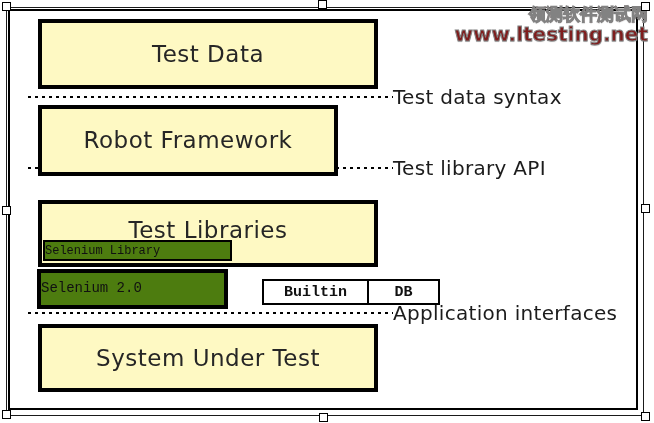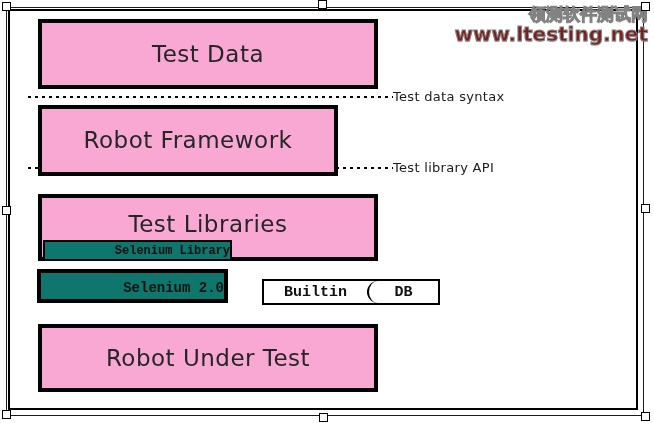--- a/index.html
+++ b/index.html
@@ -26,67 +26,67 @@
   .frame{
     position:absolute;
     left:8px;top:9px;width:630px;height:401px;
     border:2px solid #000;
     box-sizing:border-box;
     background:#fff;
   }
   
   .box{
     position:absolute;
-    background:#f9a8d4;
+    background:#fef9c3;
     border:4px solid #000;
     box-sizing:border-box;
     display:flex;align-items:center;justify-content:center;
     z-index:5;
   }
   .big-label{
     font-size:23px;line-height:1;color:#262626;
     letter-spacing:0.5px;white-space:nowrap;
   }
   #box-test-data      {left:38px; top:19px;  width:340px; height:70px;}
   #box-robot-framework{left:38px; top:105px; width:300px; height:71px;}
-  #box-test-libraries {left:38px; top:194px; width:340px; height:67px; align-items:flex-start; padding-top:15px;}
+  #box-test-libraries {left:38px; top:200px; width:340px; height:67px; align-items:flex-start; padding-top:15px;}
   #box-sut            {left:38px; top:324px; width:340px; height:68px;}
 
   .mono-box{
-    position:absolute;background:#0f766e;box-sizing:border-box;
-    display:flex;align-items:center;justify-content:flex-end;
+    position:absolute;background:#4d7c0f;box-sizing:border-box;
+    display:flex;align-items:center;justify-content:flex-start;
     font-family:"Liberation Mono","DejaVu Sans Mono",monospace;
-    font-weight:bold;color:#111;z-index:10;
+    font-weight:normal;color:#111;z-index:10;
   }
   #box-selenium-library{left:43px; top:240px; width:189px; height:21px; border:2px solid #000; font-size:12px;}
-  #box-selenium-2     {left:37px; top:269px; width:191px; height:34px; border:4px solid #000; font-size:14px; align-items:flex-start; padding-top:7px;padding-left:33px;}
+  #box-selenium-2     {left:37px; top:269px; width:191px; height:40px; border:4px solid #000; font-size:14px; align-items:flex-start; padding-top:7px;}
   #box-builtin-db{
     position:absolute;left:262px;top:279px;height:26px;
     display:flex;z-index:10;background:#fff;
     border:2px solid #000;box-sizing:border-box;
   }
   .cell{
     display:flex;align-items:center;justify-content:center;
     font-family:"Liberation Mono","DejaVu Sans Mono",monospace;
-    font-weight:bold;font-size:15px;color:#111;border-radius:11px;
+    font-weight:bold;font-size:15px;color:#111;
   }
   #cell-builtin{width:103px;}
   #cell-db{width:69px;border-left:2px solid #000;}
 
   
   .iface-row{
     position:absolute;left:28px;
     display:flex;align-items:center;height:18px;z-index:4;
   }
   .dashes{
     width:365px;height:2px;
     background:repeating-linear-gradient(to right,#000 0,#000 3px,transparent 3px,transparent 7px);
   }
   .iface-label{
-    font-size:13px;line-height:18px;color:#1c1c1c;
+    font-size:20px;line-height:18px;color:#1c1c1c;
     white-space:nowrap;letter-spacing:0.3px;
   }
   #iface-test-data-syntax{top:88px;}
   #iface-test-library-api{top:159px;}
   #iface-application-interfaces{top:304px;}
 
   
   .watermark{
     position:absolute;right:6px;top:6px;
     text-align:right;z-index:20;
@@ -146,33 +146,37 @@
   <div id="box-builtin-db">
     <div class="cell" id="cell-builtin">
       <span>Builtin</span>
     </div>
     <div class="cell" id="cell-db">
       <span>DB</span>
     </div>
   </div>
 
   <div class="box" id="box-sut">
-    <span class="big-label">Robot Under Test</span>
+    <span class="big-label">System Under Test</span>
   </div>
 
   <div class="iface-row" id="iface-test-data-syntax">
     <div class="dashes"></div>
     <span class="iface-label">Test data syntax</span>
   </div>
 
   <div class="iface-row" id="iface-test-library-api">
     <div class="dashes"></div>
     <span class="iface-label">Test library API</span>
   </div>
 
+  <div class="iface-row" id="iface-application-interfaces">
+    <div class="dashes"></div>
+    <span class="iface-label">Application interfaces</span>
+  </div>
 
   <div class="handle" id="h-tl"></div>
   <div class="handle" id="h-tm"></div>
   <div class="handle" id="h-tr"></div>
   <div class="handle" id="h-ml"></div>
   <div class="handle" id="h-mr"></div>
   <div class="handle" id="h-bl"></div>
   <div class="handle" id="h-bm"></div>
   <div class="handle" id="h-br"></div>
 

